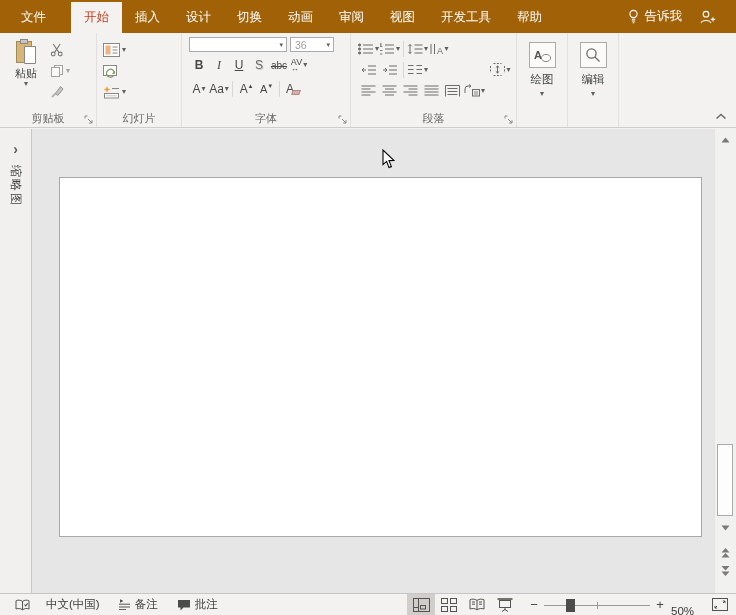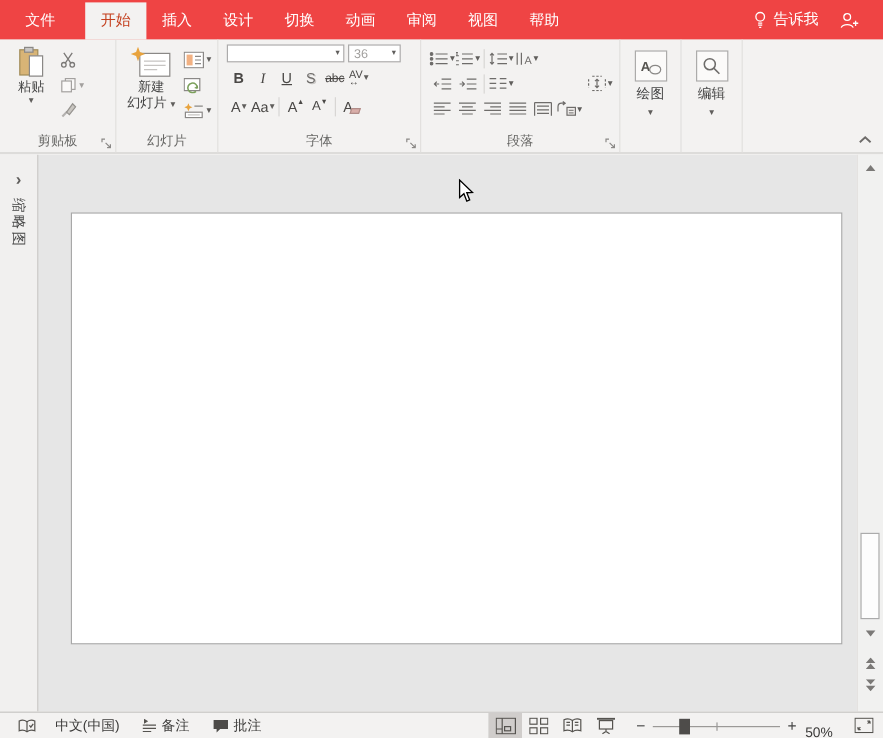--- a/index.html
+++ b/index.html
@@ -5,21 +5,21 @@
   * { margin:0; padding:0; box-sizing:border-box; }
   html,body { background:#d9d9d9; }
   #app {
     position:relative; width:736px; height:615px; overflow:hidden;
     font-family:"Liberation Sans", sans-serif; background:#F3F2F1;
     -webkit-font-smoothing:antialiased;
   }
   svg { display:block; }
 
   
-  .titlebar { position:absolute; top:0; left:0; right:0; height:33px; background:#ef4444; display:flex; }
+  .titlebar { position:absolute; top:0; left:0; right:0; height:33px; background:#a16207; display:flex; }
   .tabs { display:flex; padding-left:8px; height:100%; }
   .tab { color:#fff; font-size:12.5px; padding:0 13px; display:flex; align-items:center; margin-top:2px; cursor:default; white-space:nowrap; }
   .tab.file { margin-right:12px; }
   .tab.selected { background:#F3F2F1; color:#C4401F; }
   .titlebar-right { margin-left:auto; display:flex; align-items:center; color:#fff; font-size:12.5px; padding-right:14px; }
   .titlebar-right .ticon { margin:0 6px 0 18px; }
   .titlebar-right .tlabel { white-space:nowrap; }
 
   
   .ribbon { position:absolute; top:33px; left:0; right:0; height:95px; background:#F3F2F1; border-bottom:1px solid #CFCDCB; display:flex; }
@@ -113,20 +113,21 @@
   <header class="titlebar">
     <nav class="tabs">
       <div class="tab file">文件</div>
       <div class="tab selected">开始</div>
       <div class="tab">插入</div>
       <div class="tab">设计</div>
       <div class="tab">切换</div>
       <div class="tab">动画</div>
       <div class="tab">审阅</div>
       <div class="tab">视图</div>
+      <div class="tab">开发工具</div>
       <div class="tab">帮助</div>
     </nav>
     <div class="titlebar-right">
       <span class="ticon">
         <svg width="11" height="15" viewBox="0 0 11 15">
             <g fill="none" stroke="#fff" stroke-width="1.1">
               <circle cx="5.5" cy="5" r="3.6"></circle>
               <path d="M3.8 10.2h3.4M3.8 12h3.4M4.6 13.8h1.8"></path>
             </g>
           </svg>
@@ -198,31 +199,20 @@
         <svg width="9" height="9" viewBox="0 0 9 9">
             <g stroke="#8A8886" fill="none">
               <path d="M1 3.5V1h2.5M4 4l4 4M8 5.2V8H5.2"></path>
             </g>
           </svg>
       </span>
     </div>
 
     <div class="rgroup" style="width:85px">
       <div class="grp-content">
-        <div class="bigbtn" style="width:50px;padding-top:3px">
-          <span>
-            <svg width="34" height="28" viewBox="0 0 34 28">
-              <rect x="7.5" y="5.5" width="25" height="19" fill="#fff" stroke="#8A8886"></rect>
-              <path d="M11 12h18M11 15.5h18M11 19h11" stroke="#C6C4C2" fill="none"></path>
-              <path d="M6 0 L7.6 4.4 L12 6 L7.6 7.6 L6 12 L4.4 7.6 L0 6 L4.4 4.4 Z" fill="#E8A33D"></path>
-            </svg>
-          </span>
-          <span class="lbl">新建</span>
-          <span class="lbl"><span>幻灯片</span> <span class="dd">▾</span></span>
-        </div>
         <div class="mini-col">
           <div class="mini-btn">
             <span>
               <svg width="17" height="14" viewBox="0 0 17 14">
                   <rect x="0.5" y="0.5" width="16" height="13" fill="#fff" stroke="#8A8886"></rect>
                   <rect x="2.5" y="2.5" width="5" height="9" fill="#F2B183"></rect>
                   <path d="M9.5 4h5M9.5 7h5M9.5 10h5" stroke="#8A8886" fill="none"></path>
                 </svg>
             </span>
             <span class="dd">▾</span>

